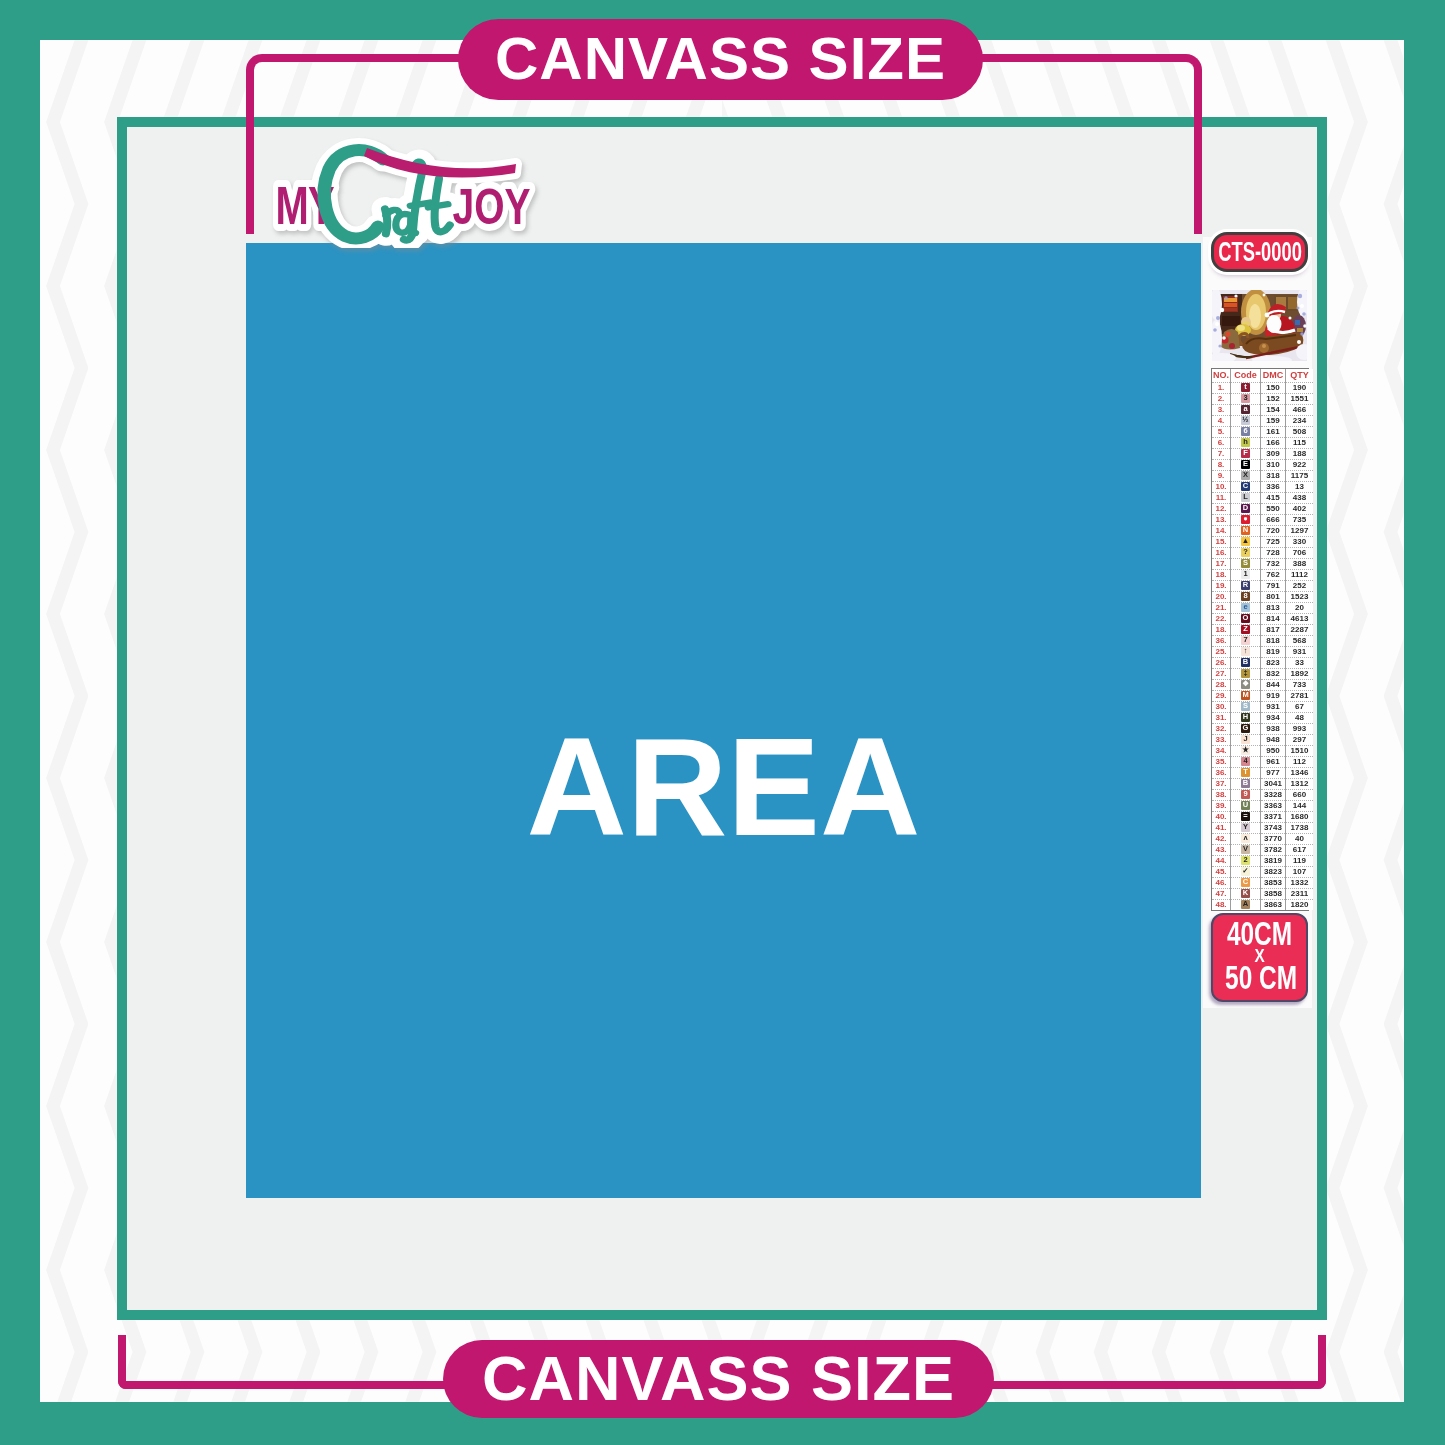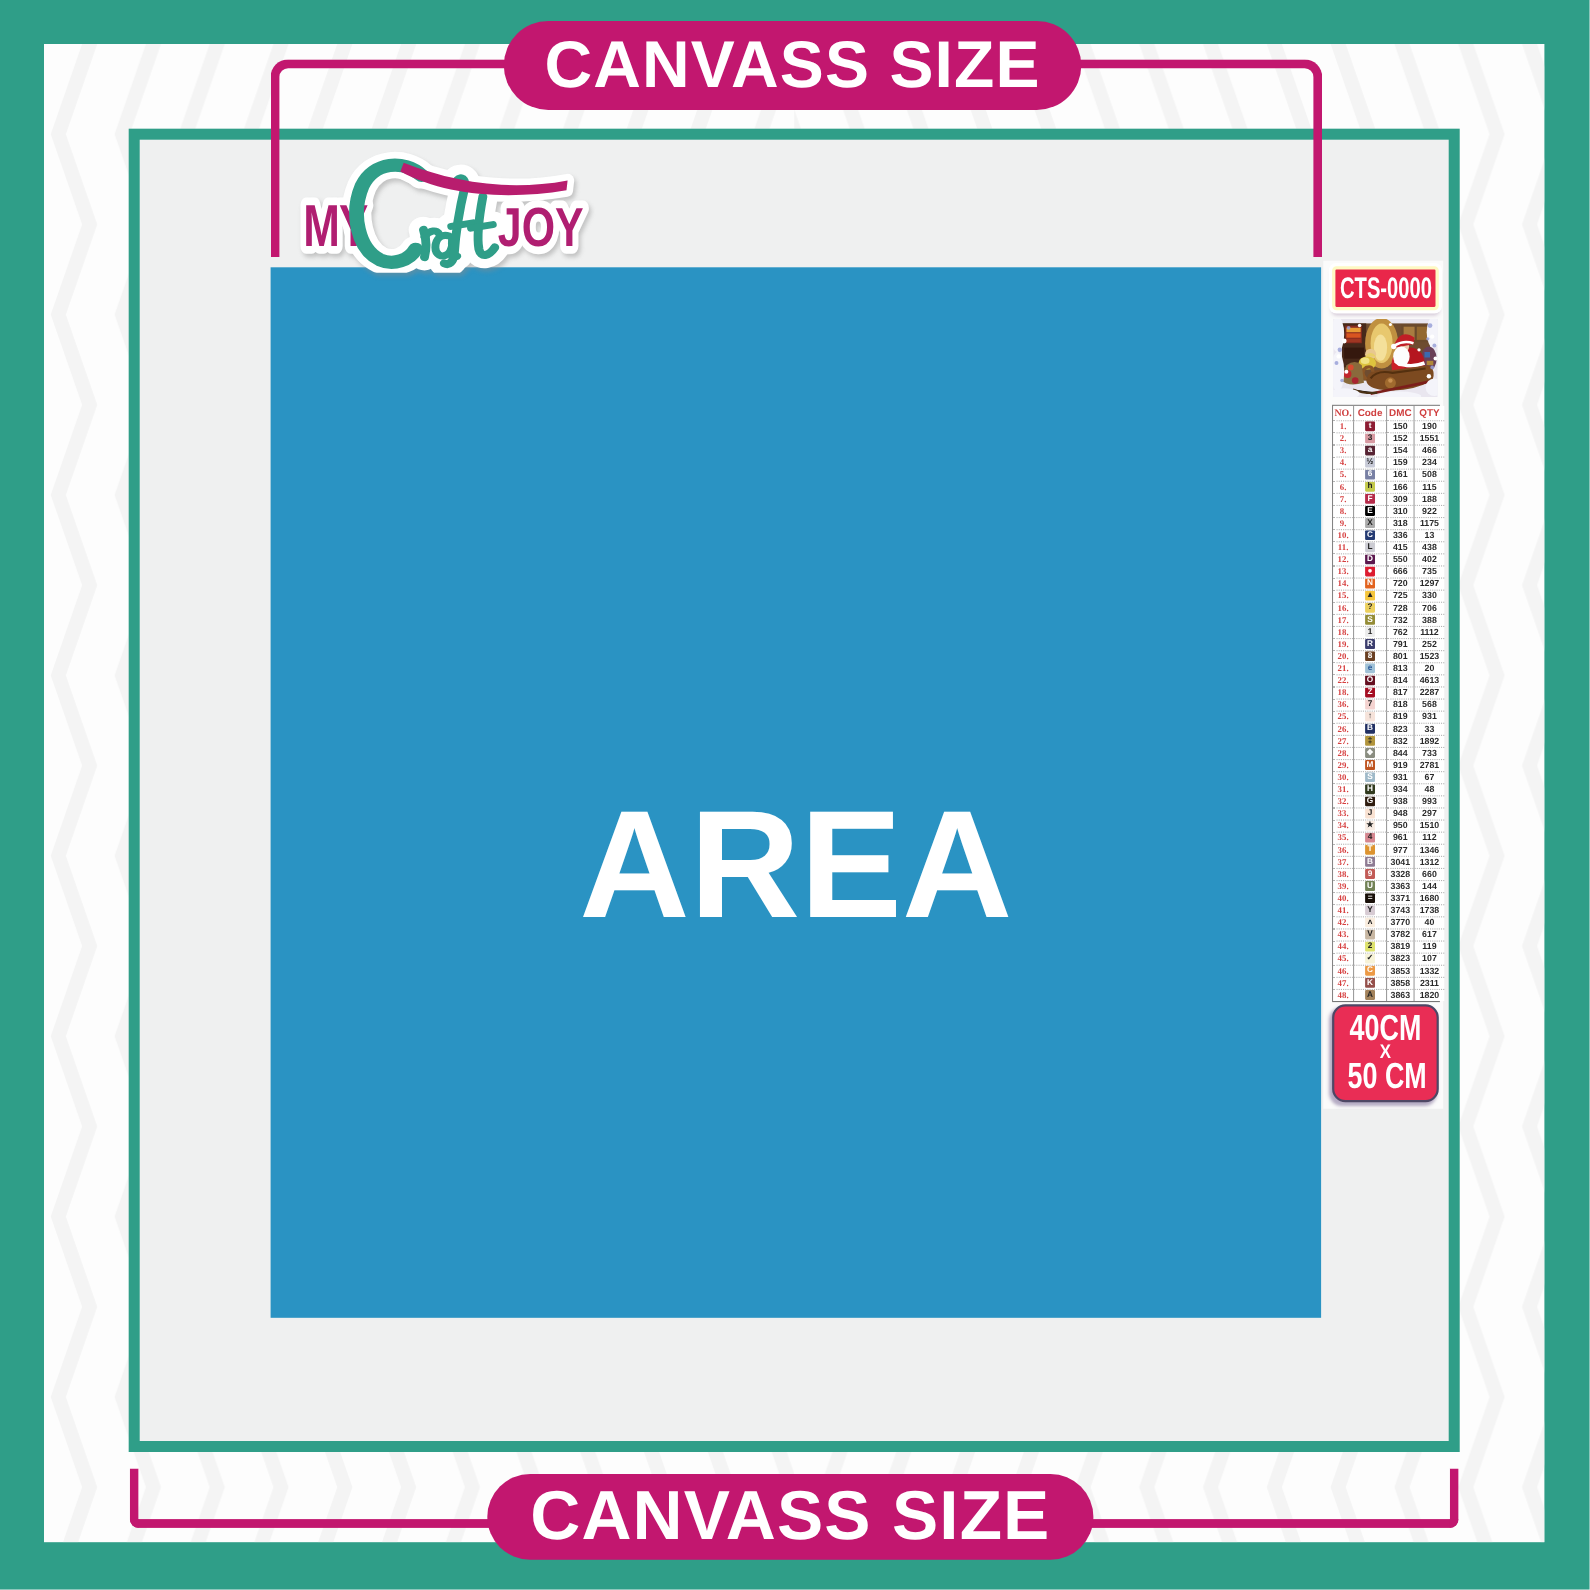--- a/index.html
+++ b/index.html
@@ -5,21 +5,21 @@
   html,body{margin:0;padding:0;}
   body{width:1445px;height:1445px;position:relative;overflow:hidden;-webkit-font-smoothing:antialiased;
        background:#2f9e88;font-family:"Liberation Sans",sans-serif;}
   .abs{position:absolute;}
   #ctable{border-collapse:collapse;width:98px;table-layout:fixed;background:#fff;}
   #ctable td{padding:0;text-align:center;vertical-align:middle;overflow:hidden;}
   #ctable tr{height:10.97px;}
   #ctable tr.hd{height:13px;}
   #ctable td{border-left:1px solid #9d9d9d;border-top:1px dotted #b2b2b2;
              font-size:8px;font-weight:bold;color:#2a2a2a;line-height:10px;}
-  #ctable td:first-child{border-left:none;font-family:Liberation Serif, serif;}
+  #ctable td:first-child{border-left:none;}
   #ctable tr.hd td{border-top:none;font-size:9px;color:#d04040;}
   #ctable td.no{width:18px;color:#d64040;font-size:8px;}
   #ctable td.code{width:29px;}
   #ctable td.dmc{width:24px;margin-top:25px;}
   #ctable td.qty{width:27px;font-size:8px;}
   #ctable .sq{display:inline-block;width:8.5px;height:8.5px;border-radius:1px;
               font-size:7.5px;line-height:8.5px;vertical-align:middle;font-weight:bold;}
 </style>
 </head>
 <body>
@@ -90,21 +90,21 @@
     <path d="M180,52 C176,76 174,100 176,112 C178,122 186,120 192,110" stroke-width="9"></path>
     <path d="M168,88 L190,84" stroke-width="8"></path>
   </g>
 
   <path d="M104,62 C150,80 200,88 253,78 L252,87 C198,96 142,92 101,70 Z" fill="#b81d6e" transform="translate(0,8)"></path>
 
   <text x="243" y="146" font-family="Liberation Sans, sans-serif" font-weight="bold" font-size="50" fill="#b01e71" transform="scale(0.78,1)">JOY</text>
 </svg>
 </div>
 
-<div class="abs" id="cts" style="left:1211px;top:242px;width:97px;height:40px;background:#e9274a;border:3px solid #fef9c3;border-radius:4px;box-sizing:border-box;box-shadow:0 0 0 3px #ffffff, 0 4px 4px rgba(120,80,130,.35);color:#fff;font-weight:bold;">
+<div class="abs" id="cts" style="left:1211px;top:232px;width:97px;height:40px;background:#e9274a;border:3px solid #404040;border-radius:16px;box-sizing:border-box;box-shadow:0 0 0 3px #ffffff, 0 4px 4px rgba(120,80,130,.35);color:#fff;font-weight:bold;">
     <span style="position:absolute;left:50%;top:50%;transform:translate(-50%,-50%) scaleX(.68);white-space:nowrap;font-size:27px;">CTS-0000</span>
   </div>
 
 <div class="abs" id="santa" style="left:1212px;top:290px;width:95px;height:71px;">
 <svg width="95" height="71" viewBox="0 0 95 71">
   <rect width="95" height="71" fill="#e9e6ef"></rect>
 
   <rect x="8" y="4" width="80" height="52" fill="#6e4c30"></rect>
 
   <rect x="8" y="4" width="22" height="40" fill="#46281a"></rect>

